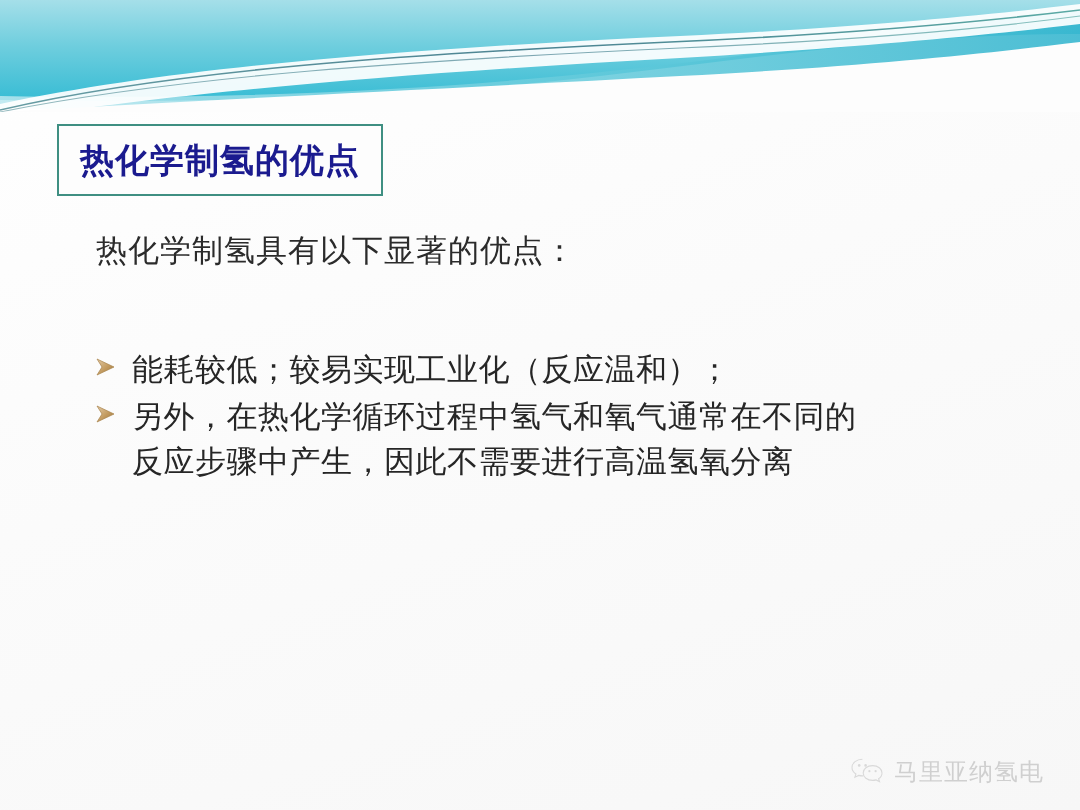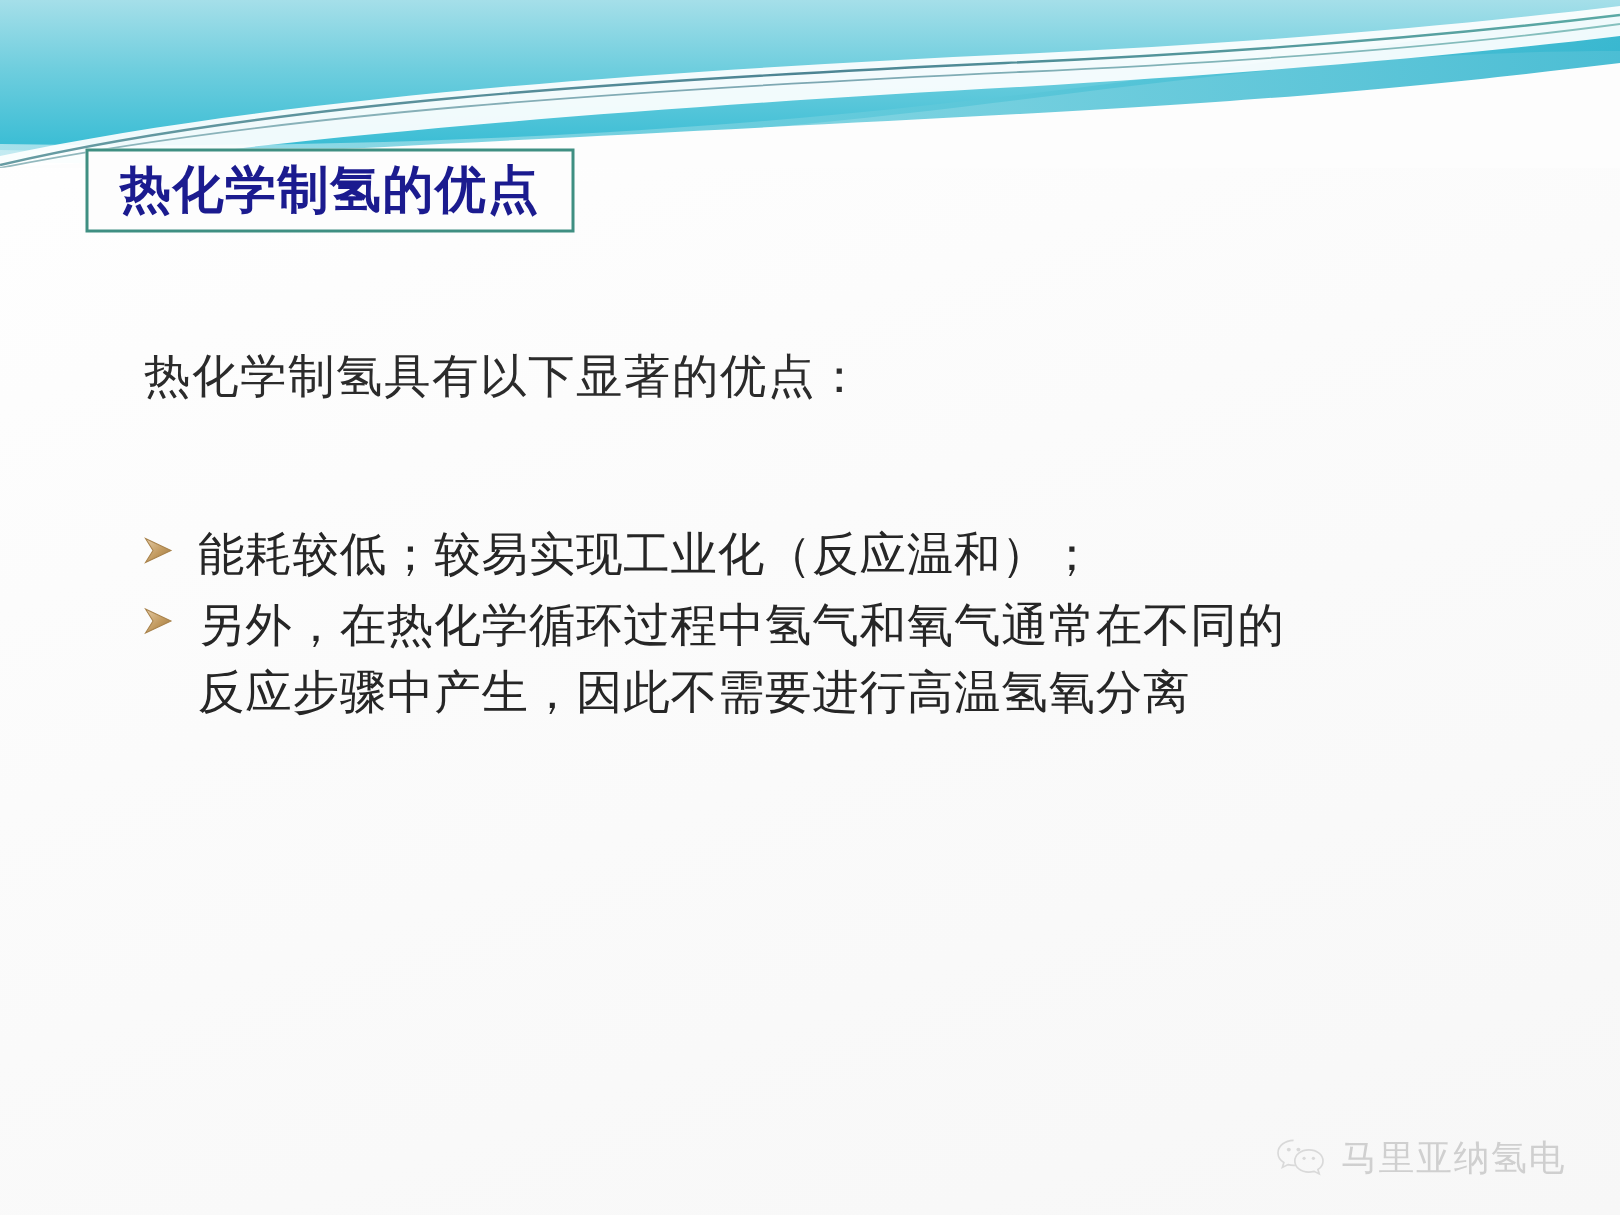--- a/index.html
+++ b/index.html
@@ -35,23 +35,23 @@
   .header-deco svg {
     display: block;
     width: 1080px;
     height: 112px;
   }
 
   
   .title-box {
     position: absolute;
     left: 57px;
-    top: 99px;
+    top: 124px;
     width: 326px;
-    height: 56px;
+    height: 72px;
     box-sizing: border-box;
     border: 2px solid #3f8f82;
     background: #fdfdfd;
     display: flex;
     align-items: center;
     justify-content: center;
   }
   .title-text {
     font-family: "DejaVu Sans", "Liberation Sans", sans-serif;
     font-weight: bold;
@@ -106,21 +106,20 @@
     display: block;
     white-space: nowrap;
   }
 
   
   .watermark {
     position: absolute;
     right: 36px;
     bottom: 22px;
     display: flex;
-    align-items: center;
     gap: 10px;
     opacity: 0.42;
   }
   .wm-icon {
     width: 34px;
     height: 30px;
     display: block;
   }
   .wm-text {
     font-family: "DejaVu Sans", "Liberation Sans", sans-serif;

